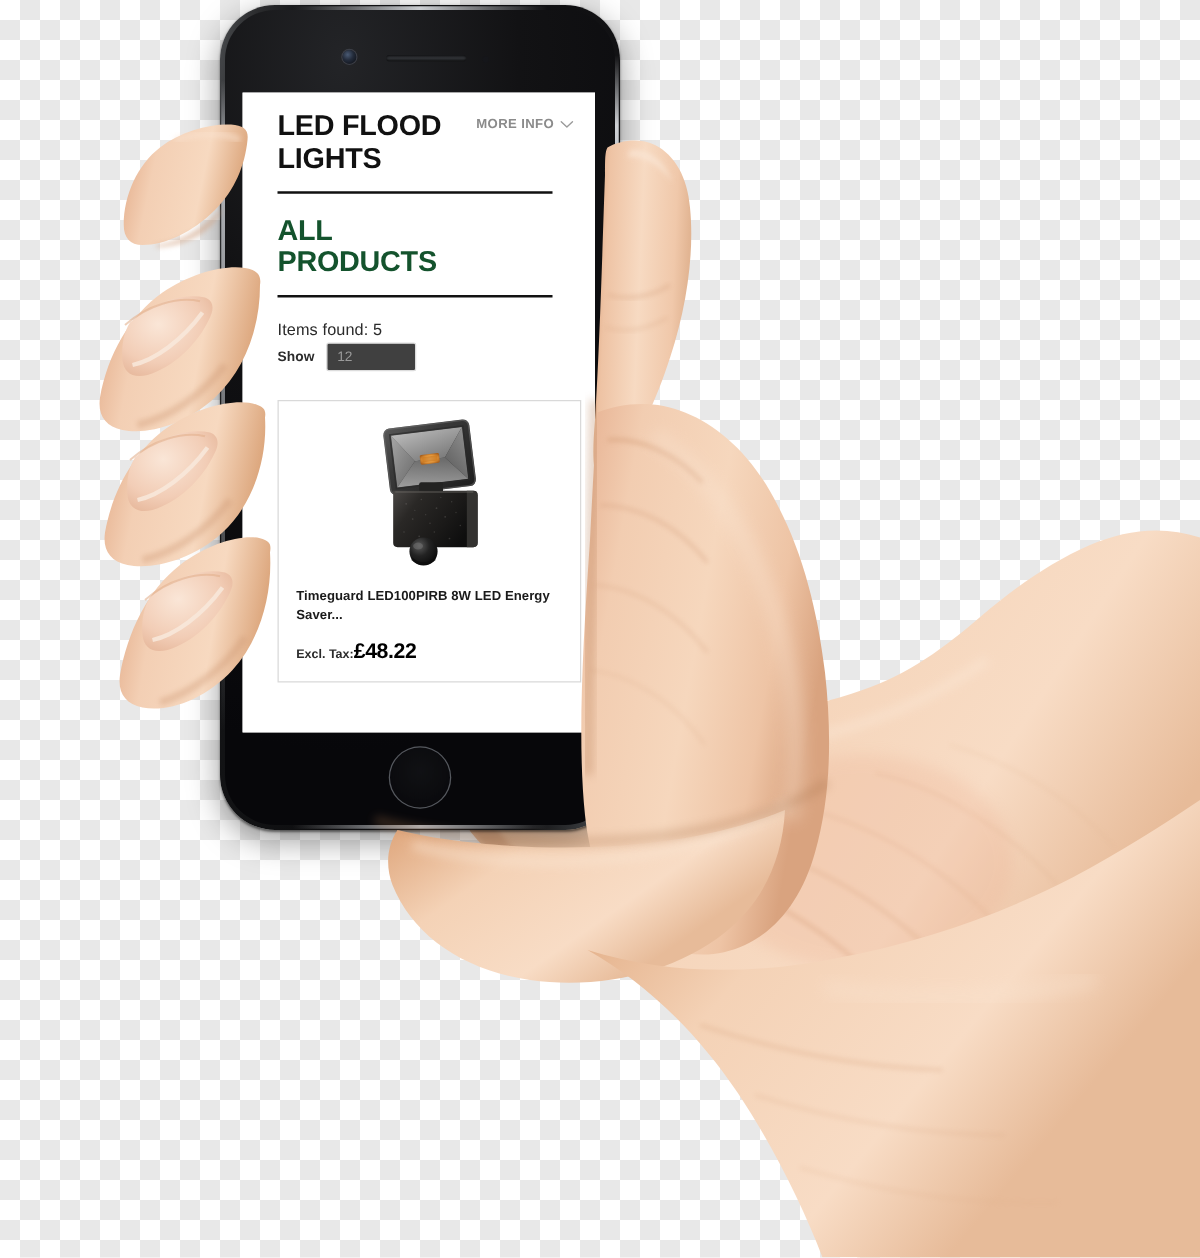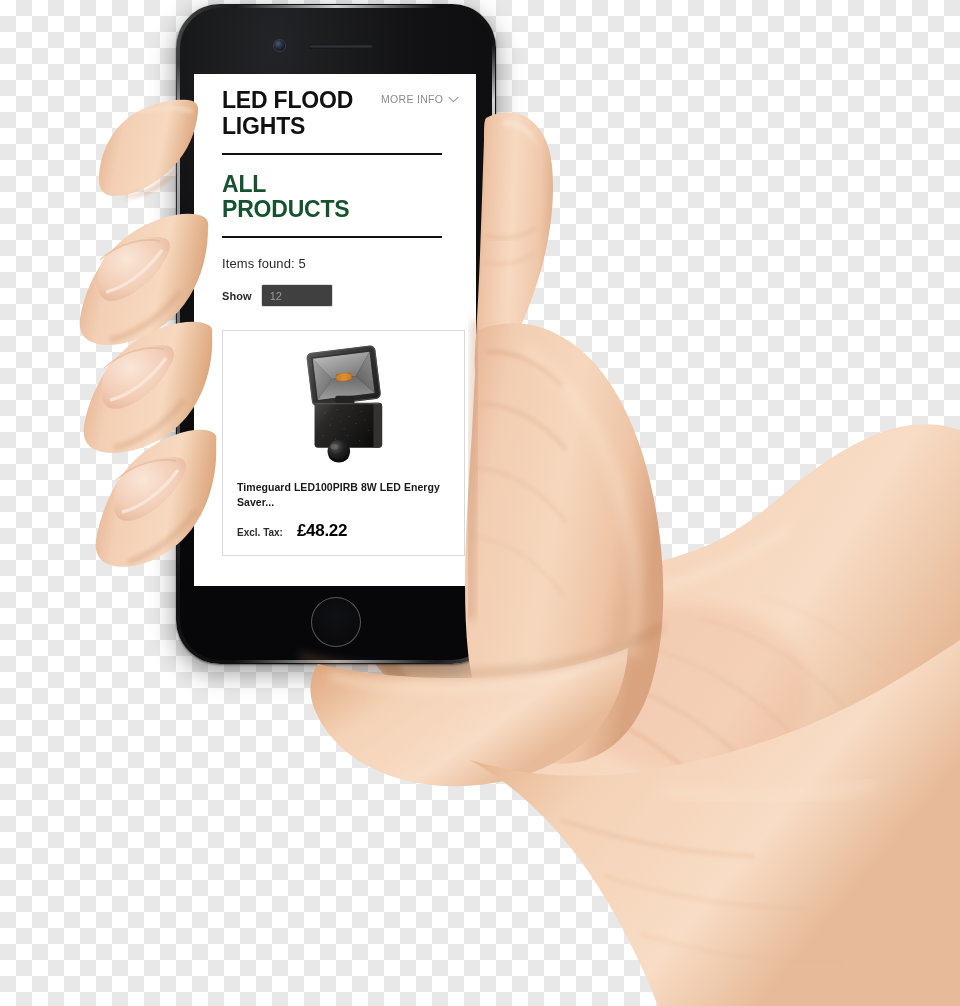--- a/index.html
+++ b/index.html
@@ -157,21 +157,21 @@
     margin-left: 9px;
     margin-top: 5px;
     display: flex;
     align-items: center;
     gap: 5px;
     white-space: nowrap;
     flex: 0 0 auto;
   }
   .more-info-label {
     font-family: "Liberation Sans Narrow", "Liberation Sans", sans-serif;
-    font-weight: 400;
+    font-weight: 700;
     font-size: 10.5px;
     letter-spacing: 0.3px;
     color: #8b8b8b;
     text-transform: uppercase;
   }
   .chev {
     width: 11px; height: 7px;
     display:block;
   }
   .chev svg { display:block; }
@@ -201,21 +201,21 @@
   .items-found {
     font-size: 13px;
     color: #2b2b2b;
     margin-top: 18px;
     letter-spacing: 0.1px;
   }
 
   .ctrl-row {
     display: flex;
     align-items: center;
-    margin-top: 13px;
+    margin-top: 3px;
     gap: 9px;
   }
   .ctrl-label {
     font-size: 11px;
     color: #2b2b2b;
     font-weight: 600;
     letter-spacing: 0.1px;
   }
   .ctrl-input {
     border: 1px solid #dcdcdc;
@@ -260,21 +260,21 @@
     font-weight: 700;
     color: #1a1a1a;
     line-height: 1.42;
     margin-top: 9px;
     letter-spacing: 0.05px;
   }
   .price-row {
     margin-top: 11px;
     display: flex;
     align-items: baseline;
-    gap: 14px;
+    gap: 0;
   }
   .price-label {
     font-size: 10px;
     color: #2b2b2b;
     font-weight: 600;
   }
   .price-value {
     font-size: 17px;
     font-weight: 700;
     color: #000000;

